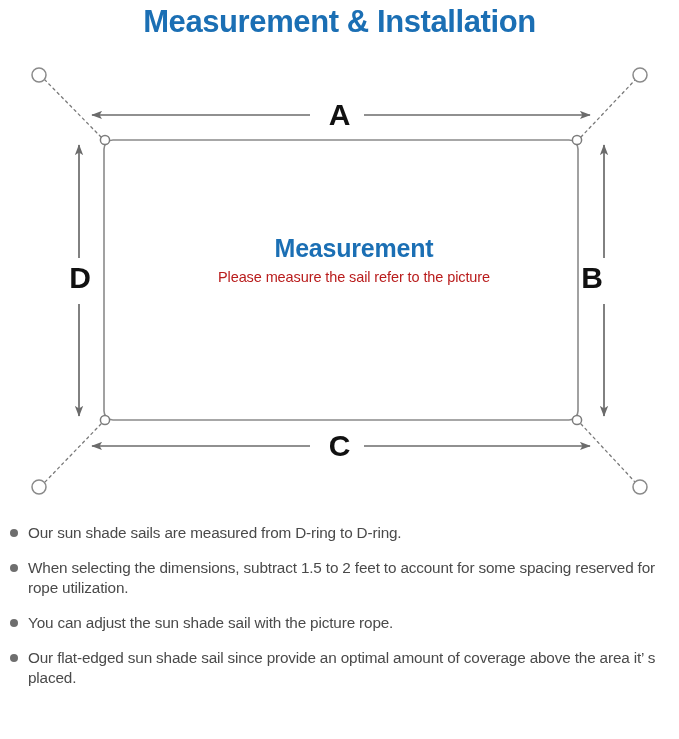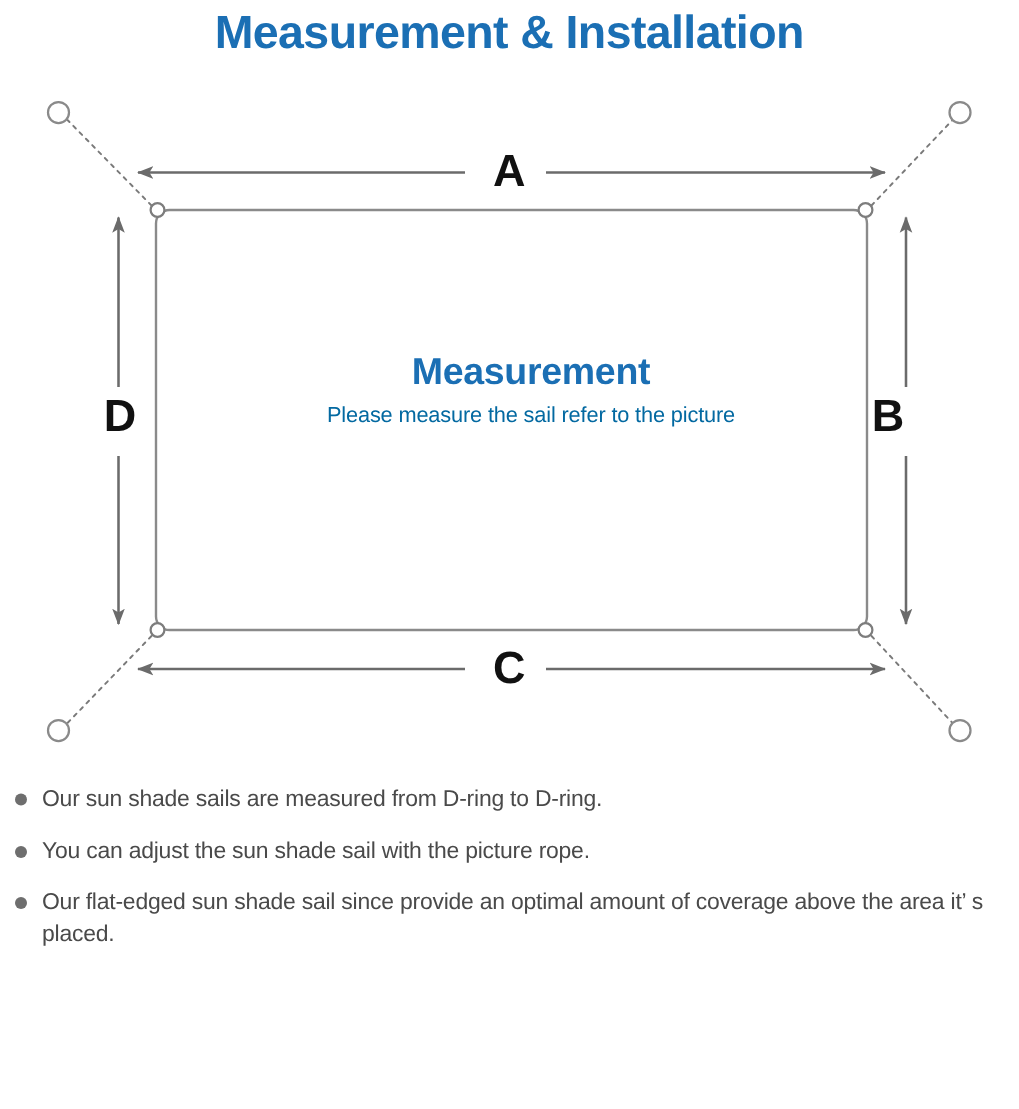--- a/index.html
+++ b/index.html
@@ -77,21 +77,21 @@
     color: #1b6fb4;
     letter-spacing: -0.2px;
     line-height: 1.15;
     white-space: nowrap;
   }
   .center-sub {
     margin-top: 6px;
     font-family: "Liberation Sans", sans-serif;
     font-size: 14.5px;
     font-weight: normal;
-    color: #0369a1;
+    color: #b91c1c;
     letter-spacing: -0.1px;
     line-height: 1.2;
     white-space: nowrap;
   }
 
   
   .notes {
     position: absolute;
     left: 0;
     top: 523px;
@@ -190,19 +190,23 @@
 
 </div>
 
 <ul class="notes">
   <li class="note-item">
     <span class="note-bullet"></span>
     <span class="note-text">Our sun shade sails are measured from D-ring to D-ring.</span>
   </li>
   <li class="note-item">
     <span class="note-bullet"></span>
+    <span class="note-text">When selecting the dimensions, subtract 1.5 to 2 feet to account for some spacing reserved for rope utilization.</span>
+  </li>
+  <li class="note-item">
+    <span class="note-bullet"></span>
     <span class="note-text">You can adjust the sun shade sail with the picture rope.</span>
   </li>
   <li class="note-item">
     <span class="note-bullet"></span>
     <span class="note-text">Our flat-edged sun shade sail since provide an optimal amount of coverage above the area it’ s placed.</span>
   </li>
 </ul>
 
 </body></html>

